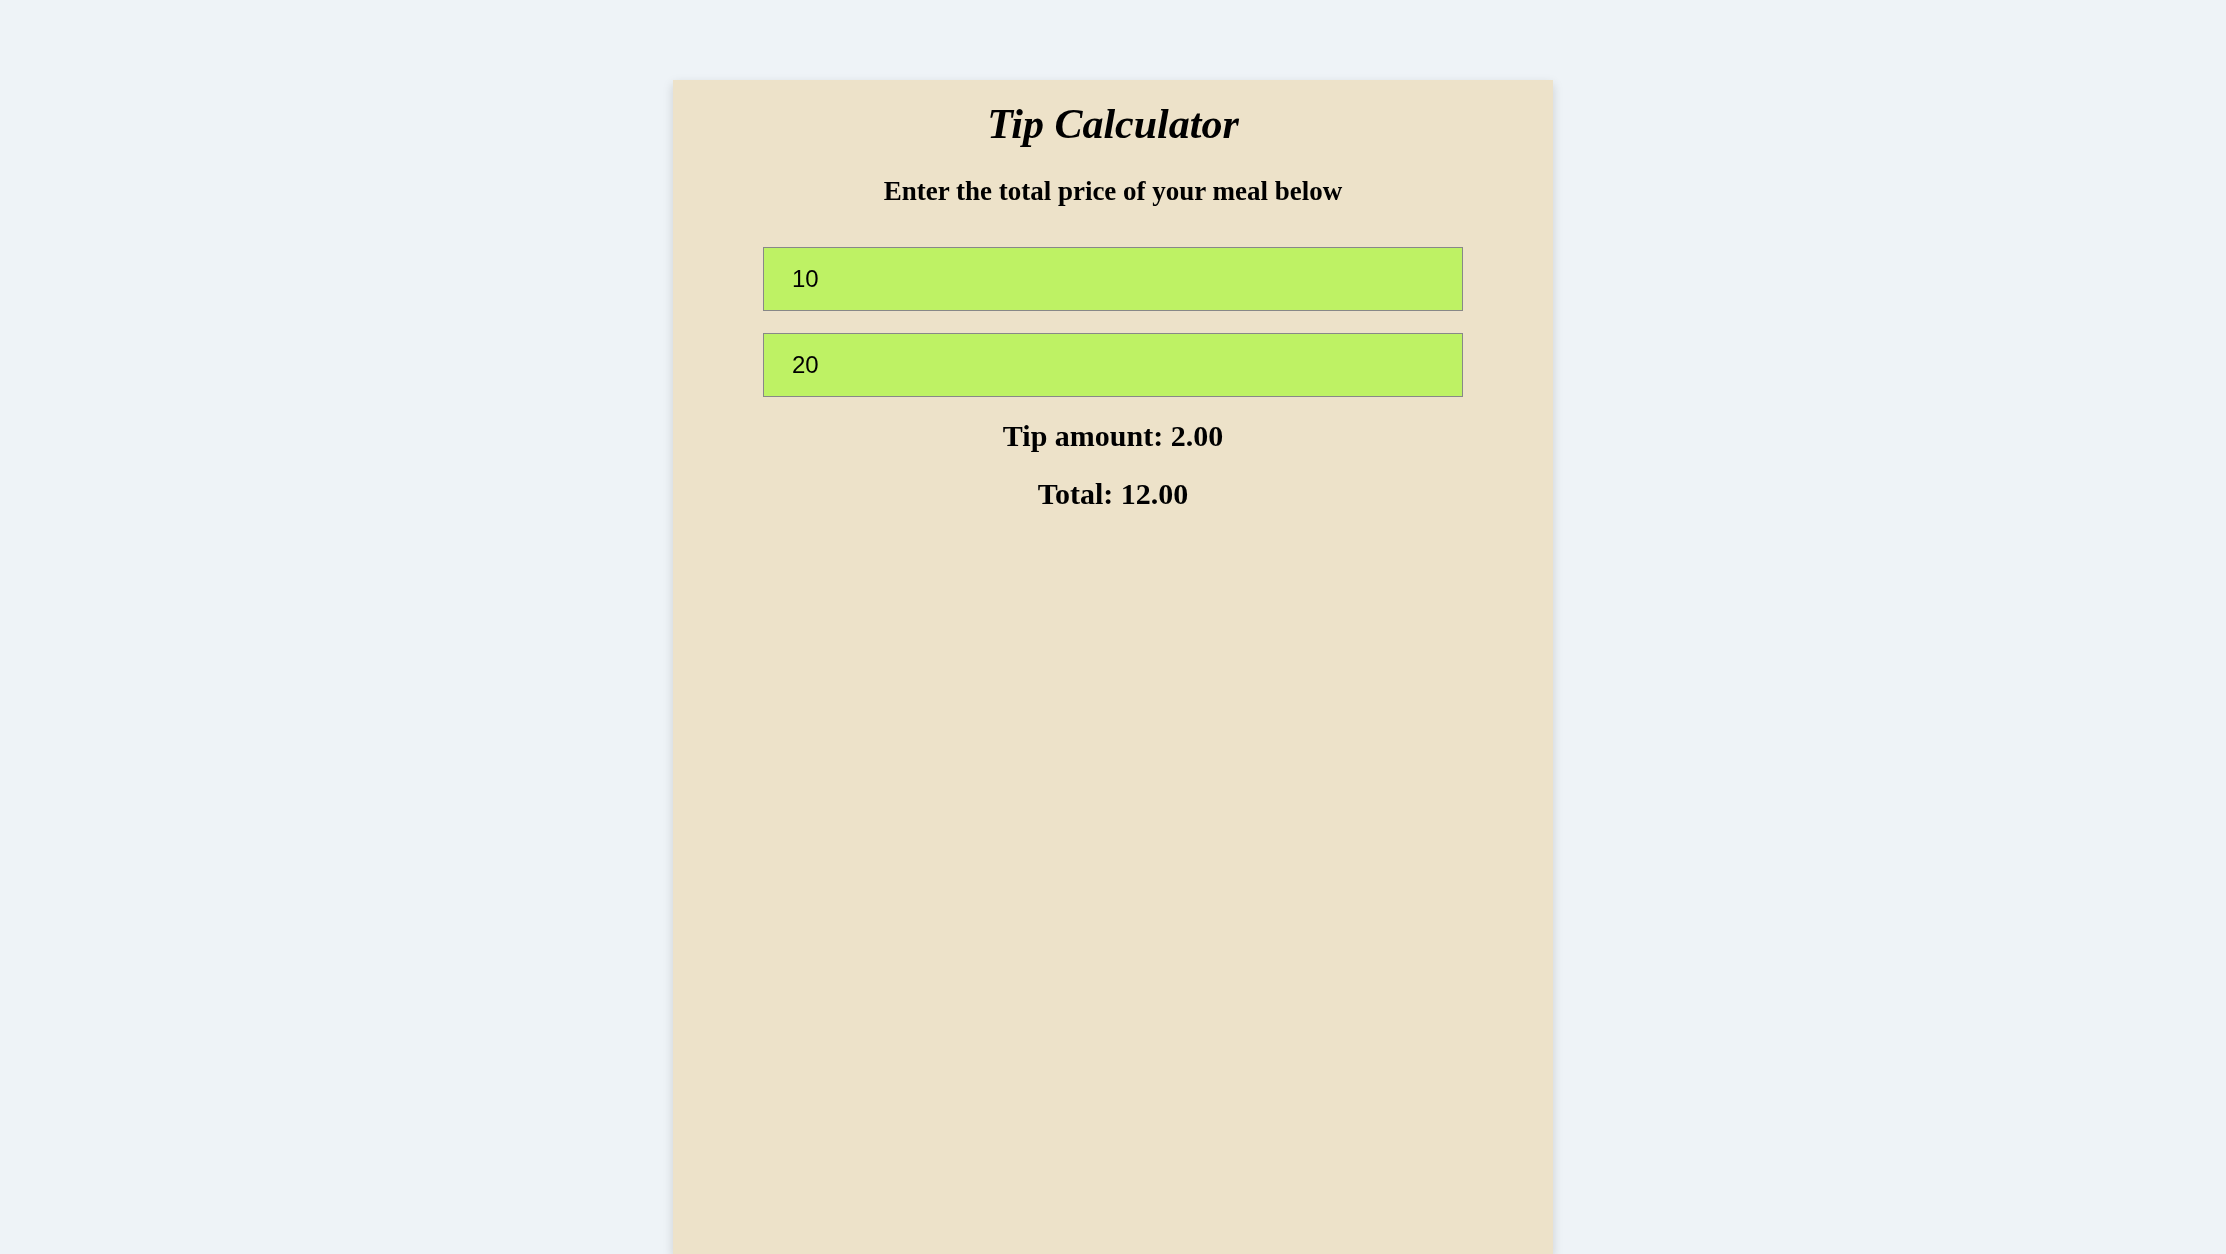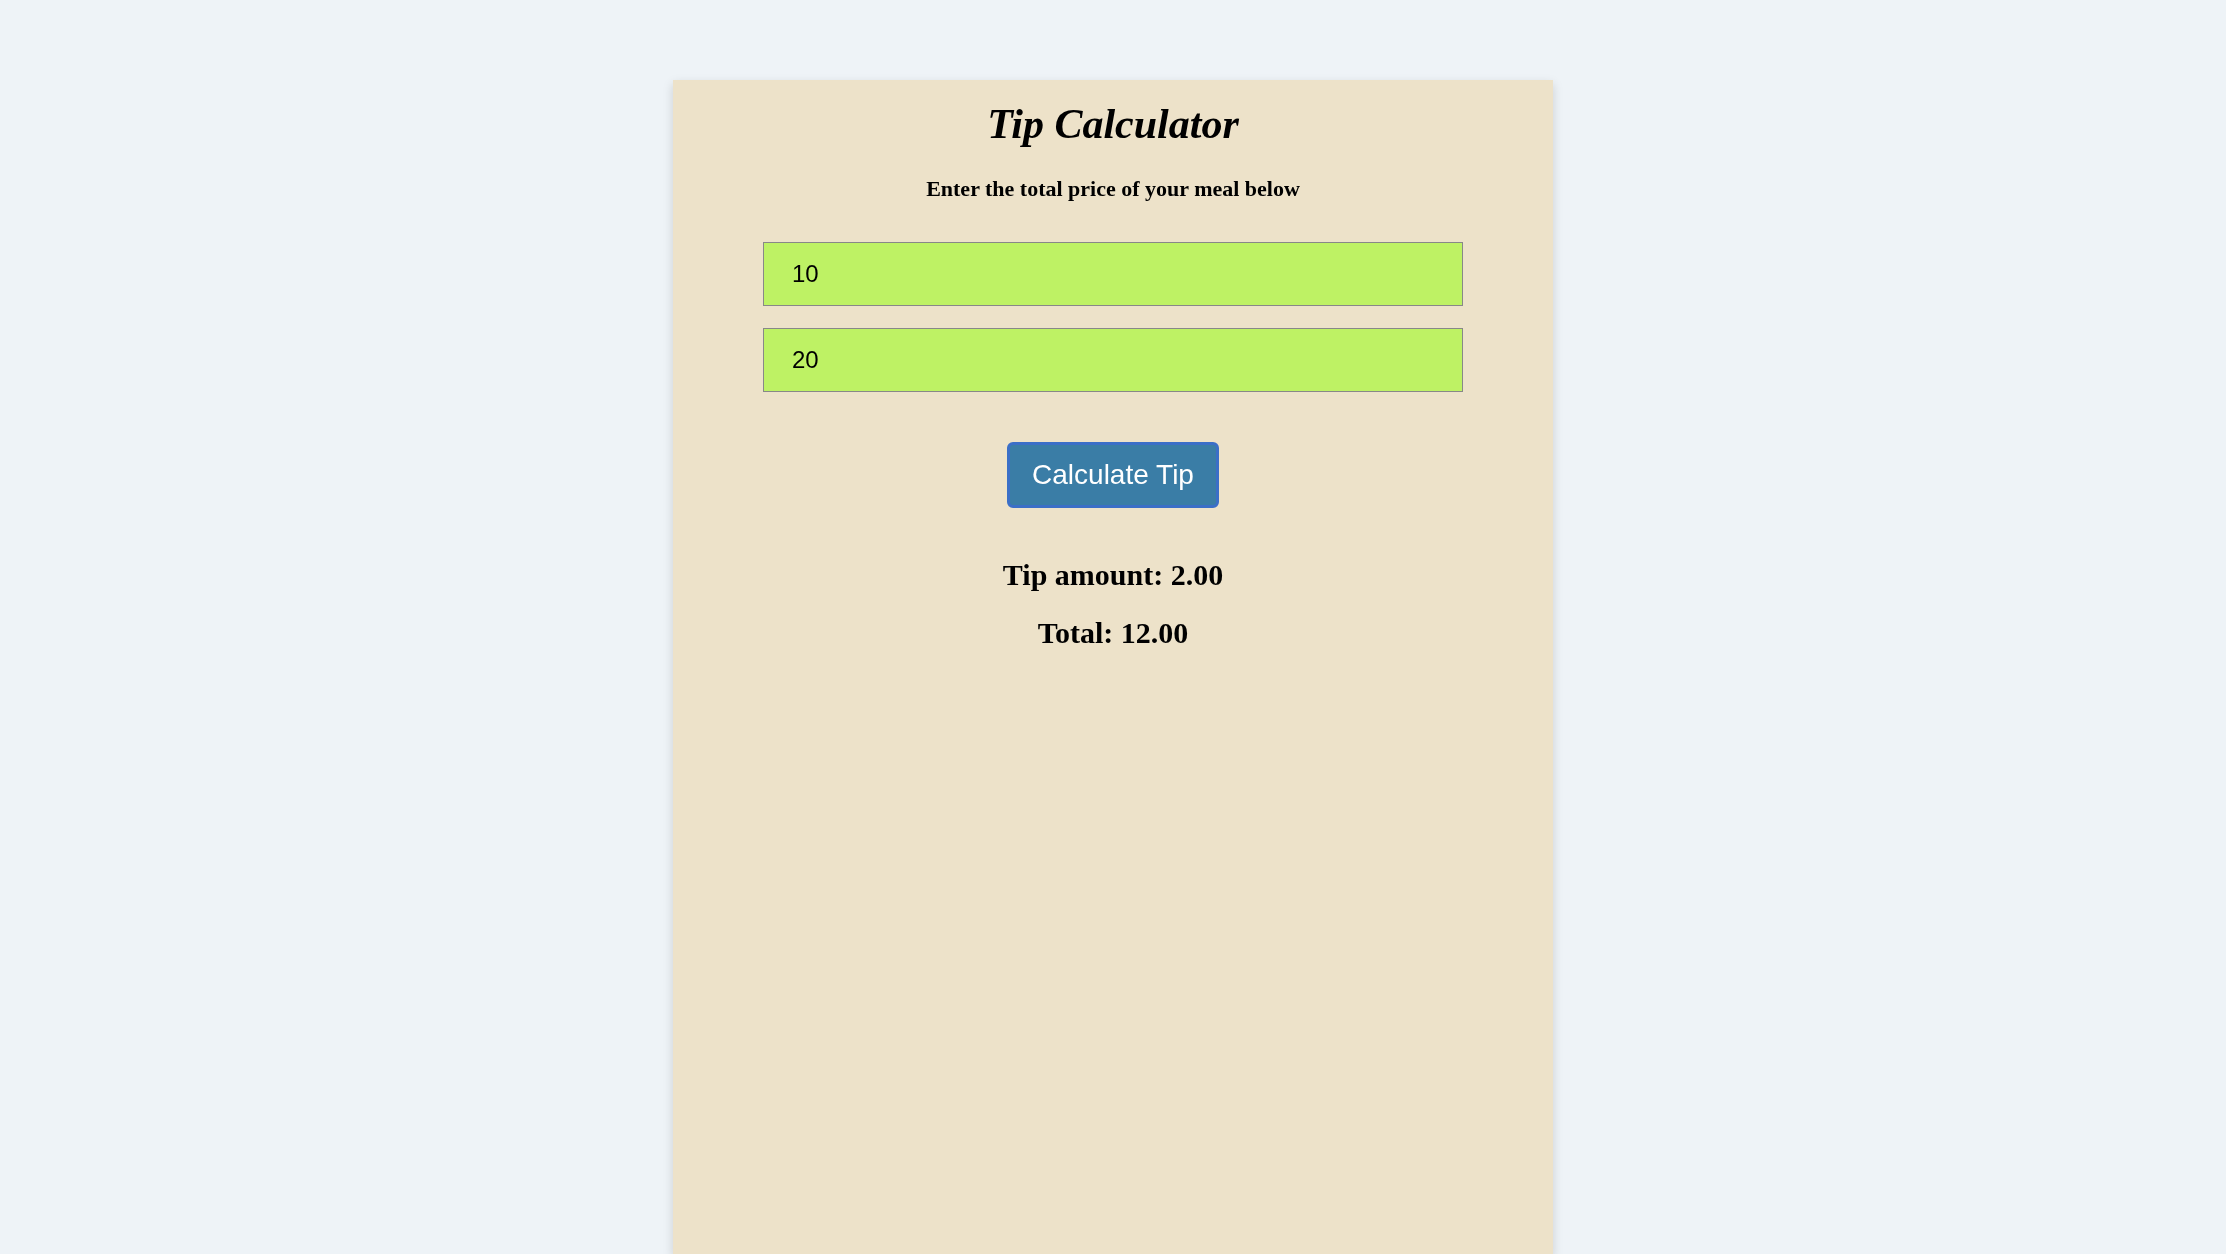--- a/index.html
+++ b/index.html
@@ -22,21 +22,21 @@
       box-shadow: 0 4px 10px rgba(0,0,0,0.15);
       text-align: center;
     }
     h1 {
       font-size: 42px;
       font-weight: bold;
       margin-bottom: 28px;
       font-style: italic;
     }
     .subtitle {
-      font-size: 22px;
+      font-size: 27px;
       font-weight: bold;
       margin-bottom: 40px;
     }
     .input-field {
       width: 100%;
       height: 64px;
       font-size: 24px;
       padding: 0 28px;
       border: 1px solid #888;
       margin-bottom: 22px;
@@ -66,23 +66,20 @@
 <body>
 
 <div class="card">
   <h1>Tip Calculator</h1>
   <div class="subtitle">Enter the total price of your meal below</div>
 
   <input type="text" class="input-field" value="10" style="">
 
   <input type="text" class="input-field" value="20" style="">
 
-  <div>
-    <button class="calc-button">Calculate Tip</button>
-  </div>
 
   <div class="result-line">
     <span>Tip amount: </span><span>2.00</span>
   </div>
 
   <div class="result-line">
     <span>Total: </span><span>12.00</span>
   </div>
 </div>
 

